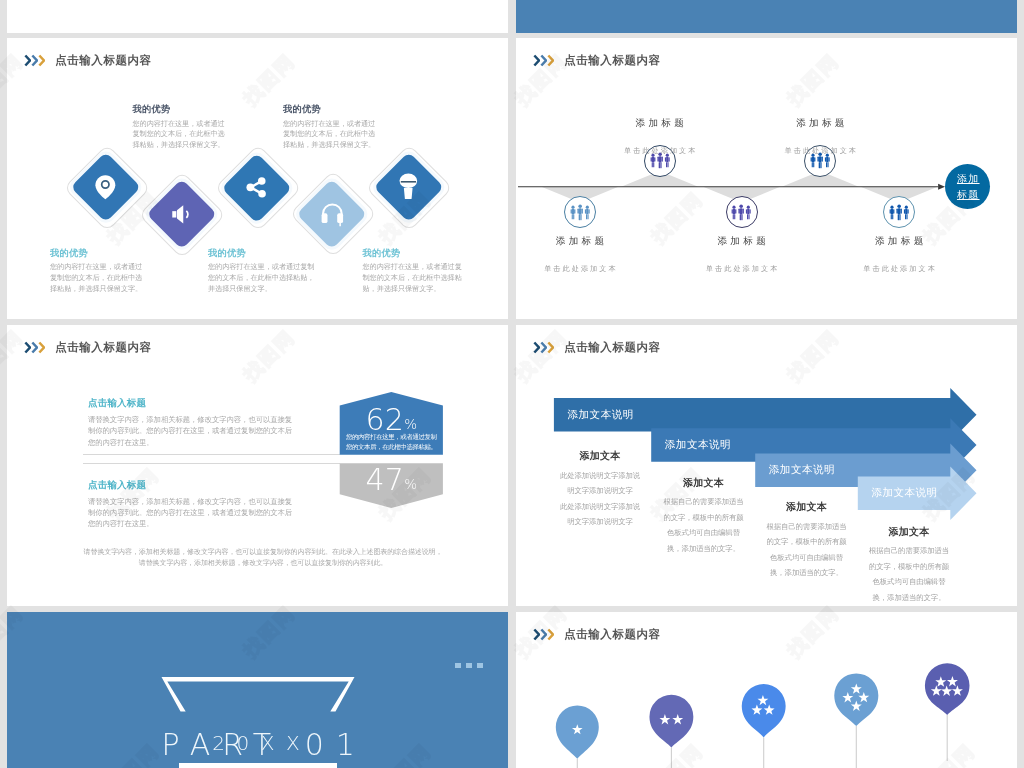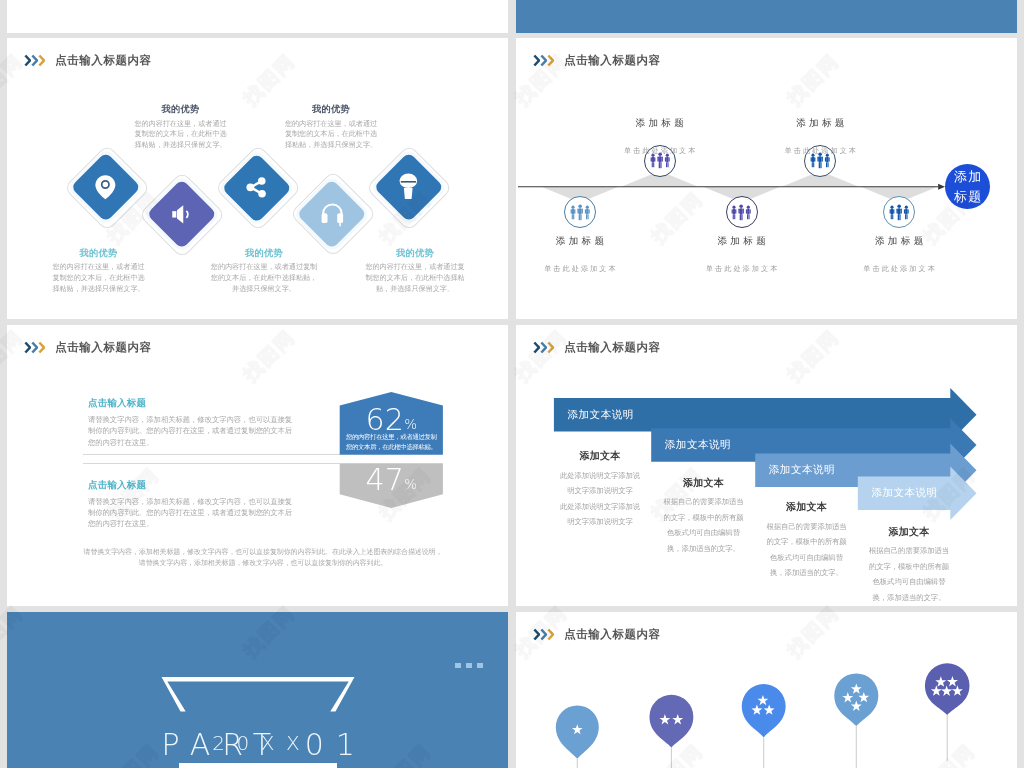--- a/index.html
+++ b/index.html
@@ -18,32 +18,32 @@
   
   .stitle{position:absolute;left:16.5px;top:15.5px;display:flex;align-items:center;}
   .chevs{display:flex;margin-right:9.8px;align-items:center;}
   .chev{display:block;margin-right:0px;}
   .stitle .ttxt{font-size:11.5px;color:#565656;font-weight:700;letter-spacing:.55px;line-height:1;position:relative;top:1.2px;}
   
   .dia-wrap{position:absolute;}
   .dia-ring{position:absolute;border:1px solid #dedede;border-radius:9px;transform:rotate(45deg);}
   .dia-body{position:absolute;border-radius:7px;transform:rotate(45deg);box-shadow:0 0 0 3.2px #f4f9fd;}
   .dia-icon{position:absolute;}
-  .dia-label{position:absolute;text-align:center;font-family:Liberation Mono, monospace;}
+  .dia-label{position:absolute;text-align:left;font-family:Liberation Mono, monospace;}
   .dl-h{font-size:9.2px;font-weight:700;margin-bottom:2.5px;letter-spacing:.3px;}
   .dl-b{font-size:7.2px;color:#a9a9a9;line-height:1.52;letter-spacing:-0.1px;}
   
   .tl-node{position:absolute;border:1.2px solid #666;border-radius:50%;background:#fff;
            display:flex;align-items:center;justify-content:center;box-sizing:border-box;}
   .tl-lab{position:absolute;text-align:center;font-family:Liberation Serif, serif;}
   .tl-t{font-size:9.6px;color:#3f3f3f;letter-spacing:3.3px;line-height:1.25;text-indent:3.3px;white-space:nowrap;}
   .tl-s{font-size:7.2px;color:#9d9d9d;letter-spacing:2.0px;margin-top:18px;line-height:1.2;text-indent:2.0px;white-space:nowrap;}
-  .tl-end{position:absolute;border-radius:50%;background:#1d4ed8;color:#fff;
+  .tl-end{position:absolute;border-radius:50%;background:#0369a1;color:#fff;
           display:flex;flex-direction:column;align-items:center;justify-content:center;text-align:center;
-          font-size:13px;line-height:1.55;letter-spacing:1.3px;box-sizing:border-box;}
+          font-size:10px;line-height:1.55;letter-spacing:1.3px;box-sizing:border-box;text-decoration:underline;}
   .tl-end span{display:block;text-indent:1.3px;}
   
   .pc-row{position:absolute;}
   .pc-h{font-size:9.5px;font-weight:700;color:#4fb5c9;letter-spacing:.2px;margin-bottom:4px;}
   .pc-b{font-size:7.4px;color:#a9a9a9;line-height:1.55;letter-spacing:-0.1px;}
   .pc-div{position:absolute;height:1px;background:#d8d8d8;}
   .pc-svg{position:absolute;}
   .pc-num{position:absolute;text-align:center;color:#fff;white-space:nowrap;}
   .pc-big{font-size:30px;font-weight:300;letter-spacing:0.3px;line-height:1;font-family:"DejaVu Sans","Liberation Sans",sans-serif;}
   .pc-pct{font-size:13.5px;font-weight:300;font-family:"DejaVu Sans","Liberation Sans",sans-serif;position:relative;top:-1px;}

